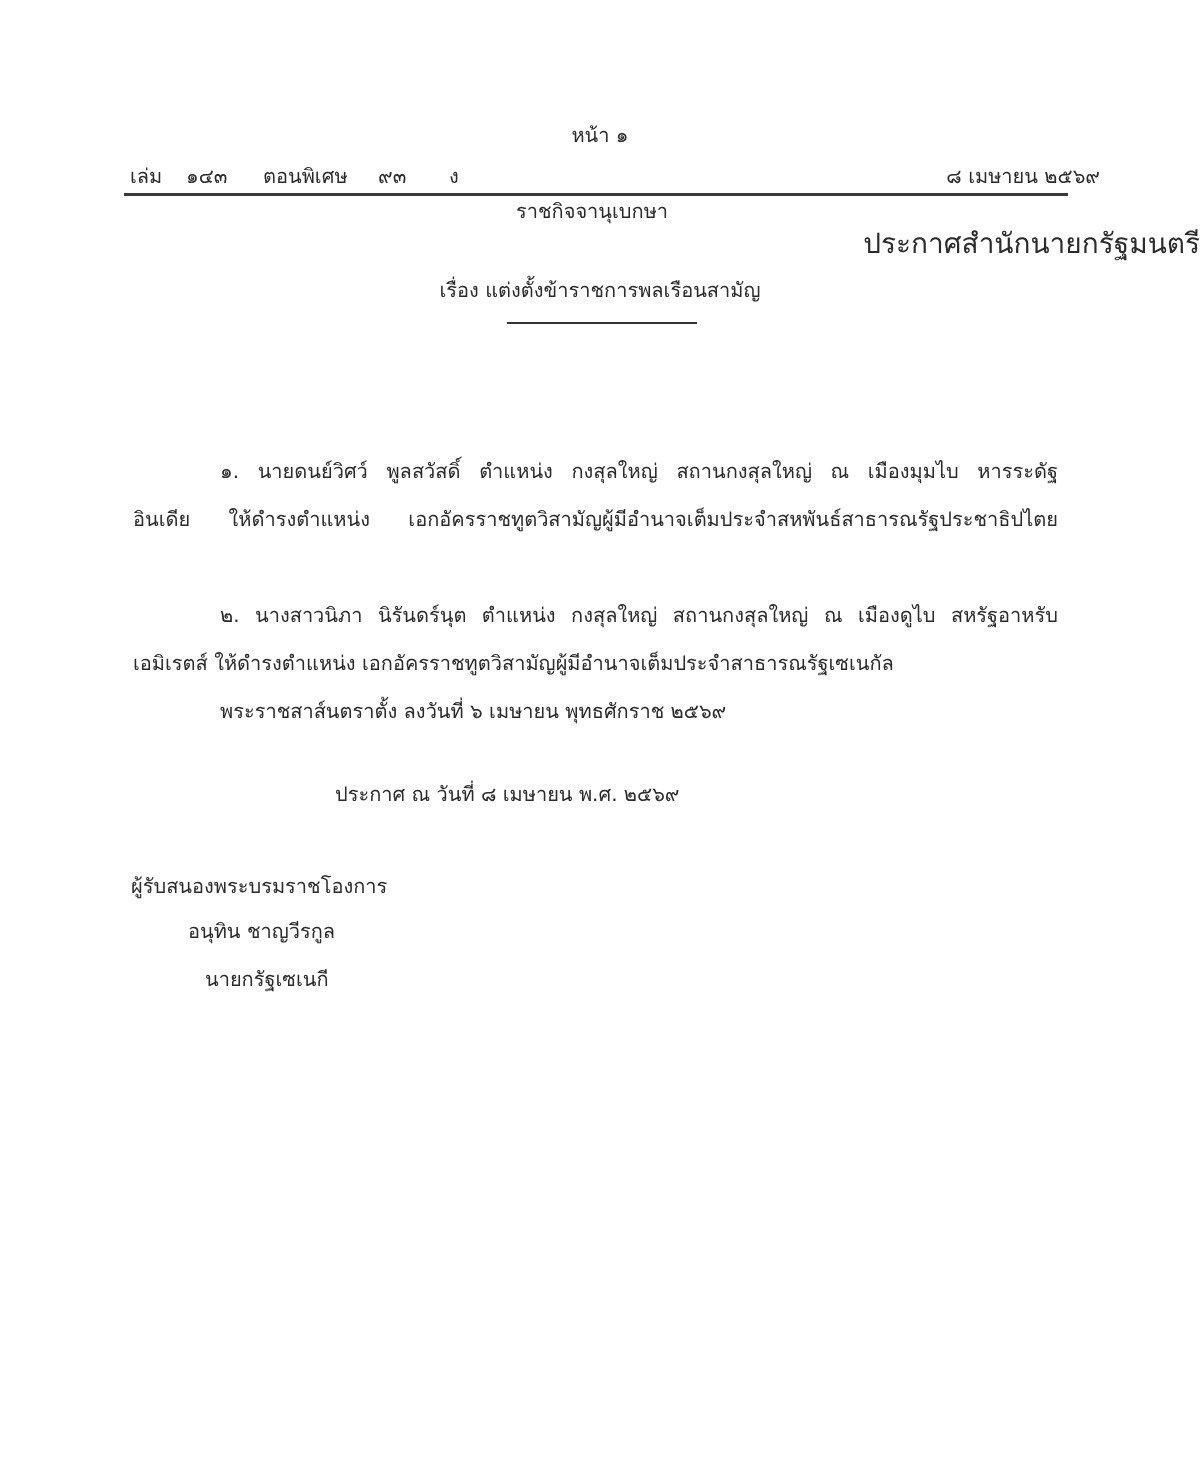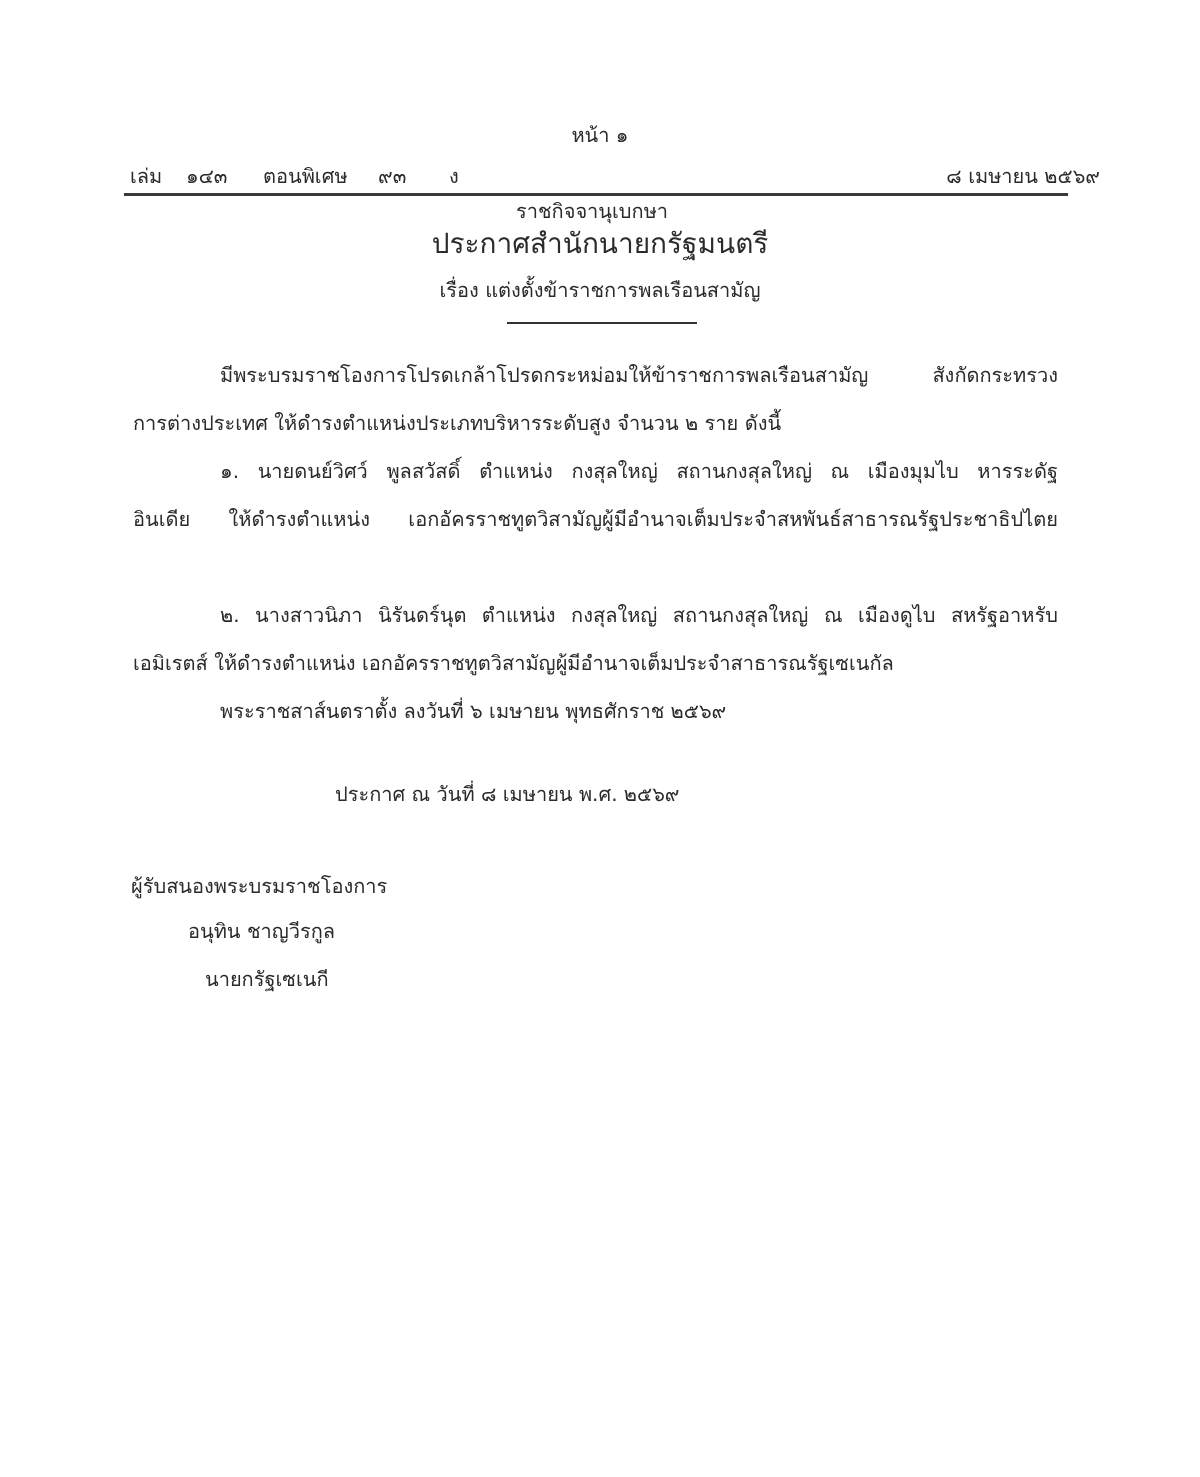--- a/index.html
+++ b/index.html
@@ -39,21 +39,21 @@
 
     .header-rule {
       position: absolute;
       left: 124px;
       width: 944px;
       top: 193px;
       height: 3px;
       background: #3a3a3a;
     }
 
-    .doc-title { left: 0; width: 1200px; top: 226px; text-align: center; }
+    .doc-title { left: 0; width: 1200px; top: 226px; text-align: right; }
     .doc-subject { left: 0; width: 1200px; top: 276px; text-align: center; }
     .title-rule {
       position: absolute;
       left: 507px;
       width: 190px;
       top: 322px;
       height: 2px;
       background: #333333;
     }
 
@@ -94,27 +94,20 @@
   <div class="abs t20 header-row hdr-section-letter">ง</div>
   <div class="abs t20 header-row hdr-gazette">ราชกิจจานุเบกษา</div>
   <div class="abs t20 header-row hdr-date">๘ เมษายน ๒๕๖๙</div>
 
   <div class="header-rule"></div>
 
   <div class="abs t28 doc-title">ประกาศสำนักนายกรัฐมนตรี</div>
   <div class="abs t20 doc-subject">เรื่อง แต่งตั้งข้าราชการพลเรือนสามัญ</div>
   <div class="title-rule"></div>
 
-  <div class="para p-intro">
-    <span class="line justify-line indent">
-      <span>มีพระบรมราชโองการโปรดเกล้าโปรดกระหม่อมให้ข้าราชการพลเรือนสามัญ</span>
-      <span>สังกัดกระทรวง</span>
-    </span>
-    <span class="line">การต่างประเทศ ให้ดำรงตำแหน่งประเภทบริหารระดับสูง จำนวน ๒ ราย ดังนี้</span>
-  </div>
 
   <div class="para p-item1">
     <span class="line justify-line indent">
       <span>๑.</span>
       <span>นายดนย์วิศว์</span>
       <span>พูลสวัสดิ์</span>
       <span>ตำแหน่ง</span>
       <span>กงสุลใหญ่</span>
       <span>สถานกงสุลใหญ่</span>
       <span>ณ</span>

